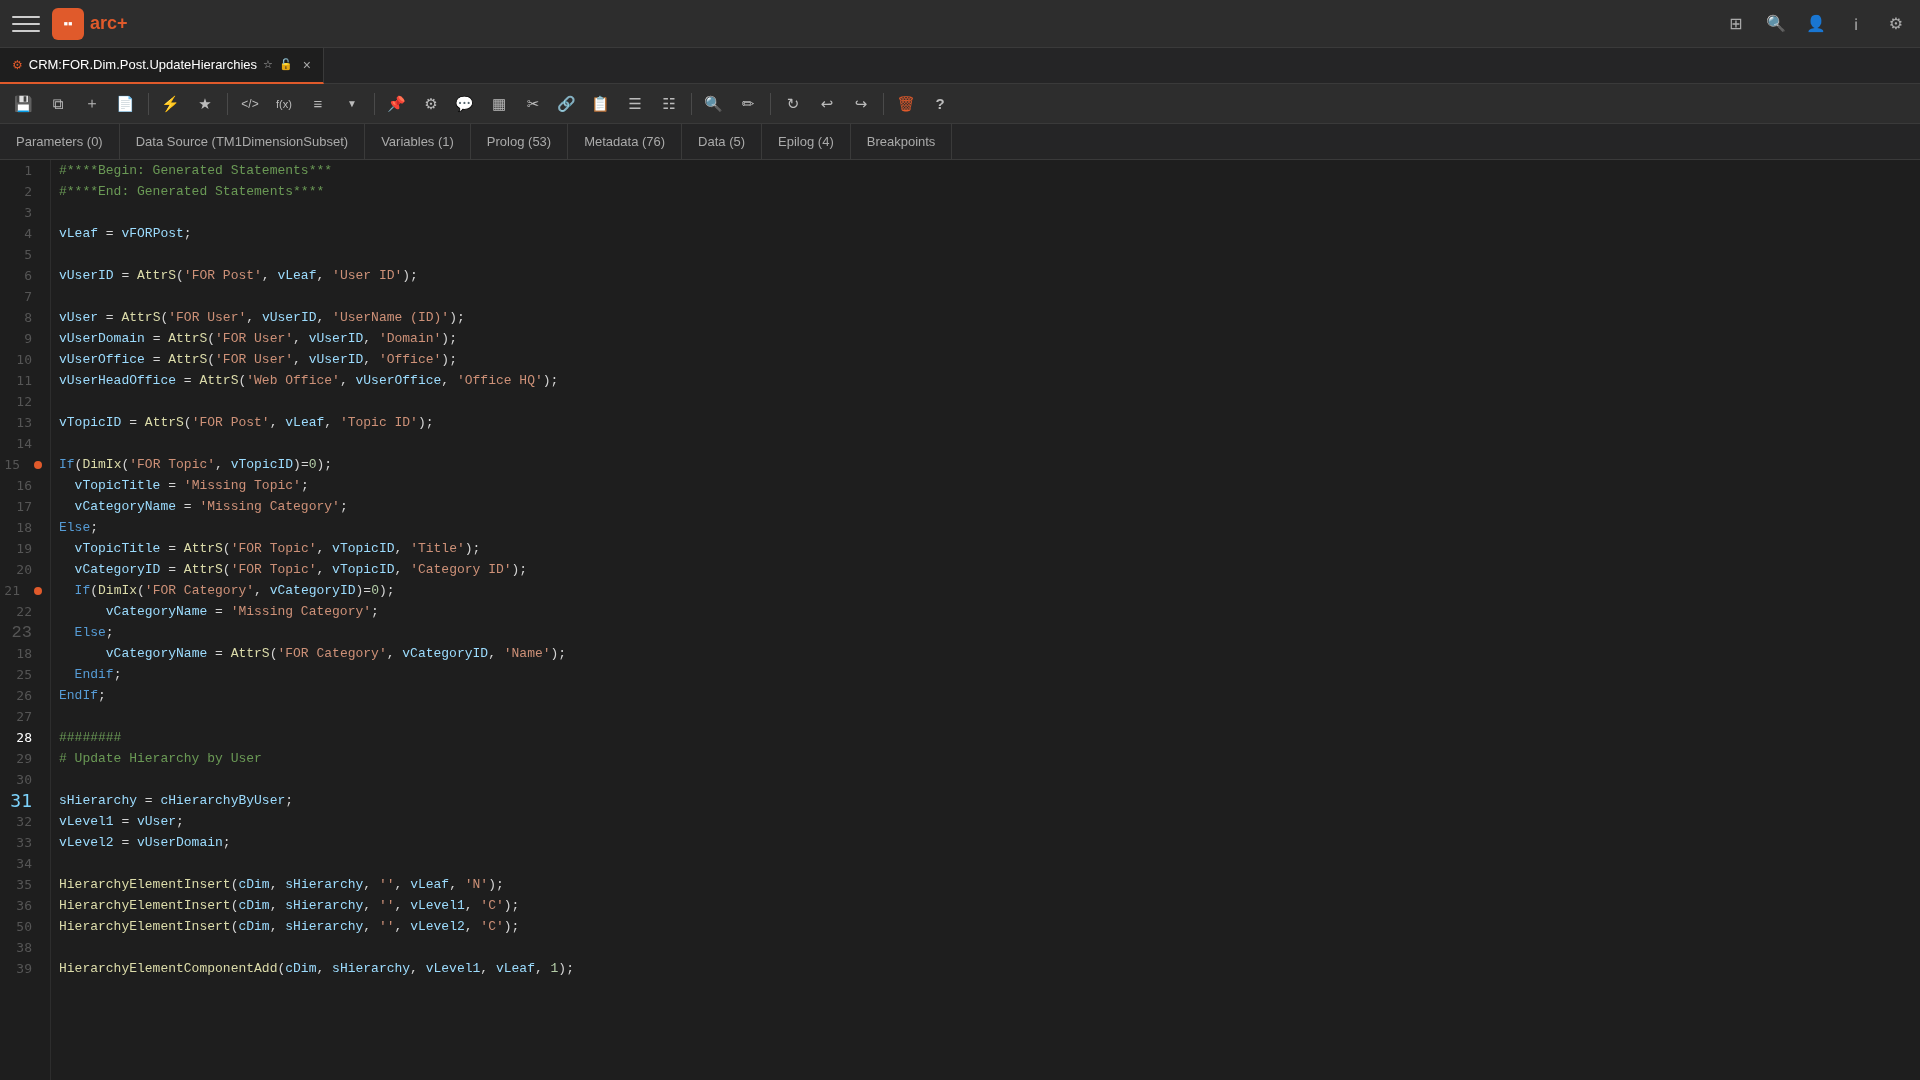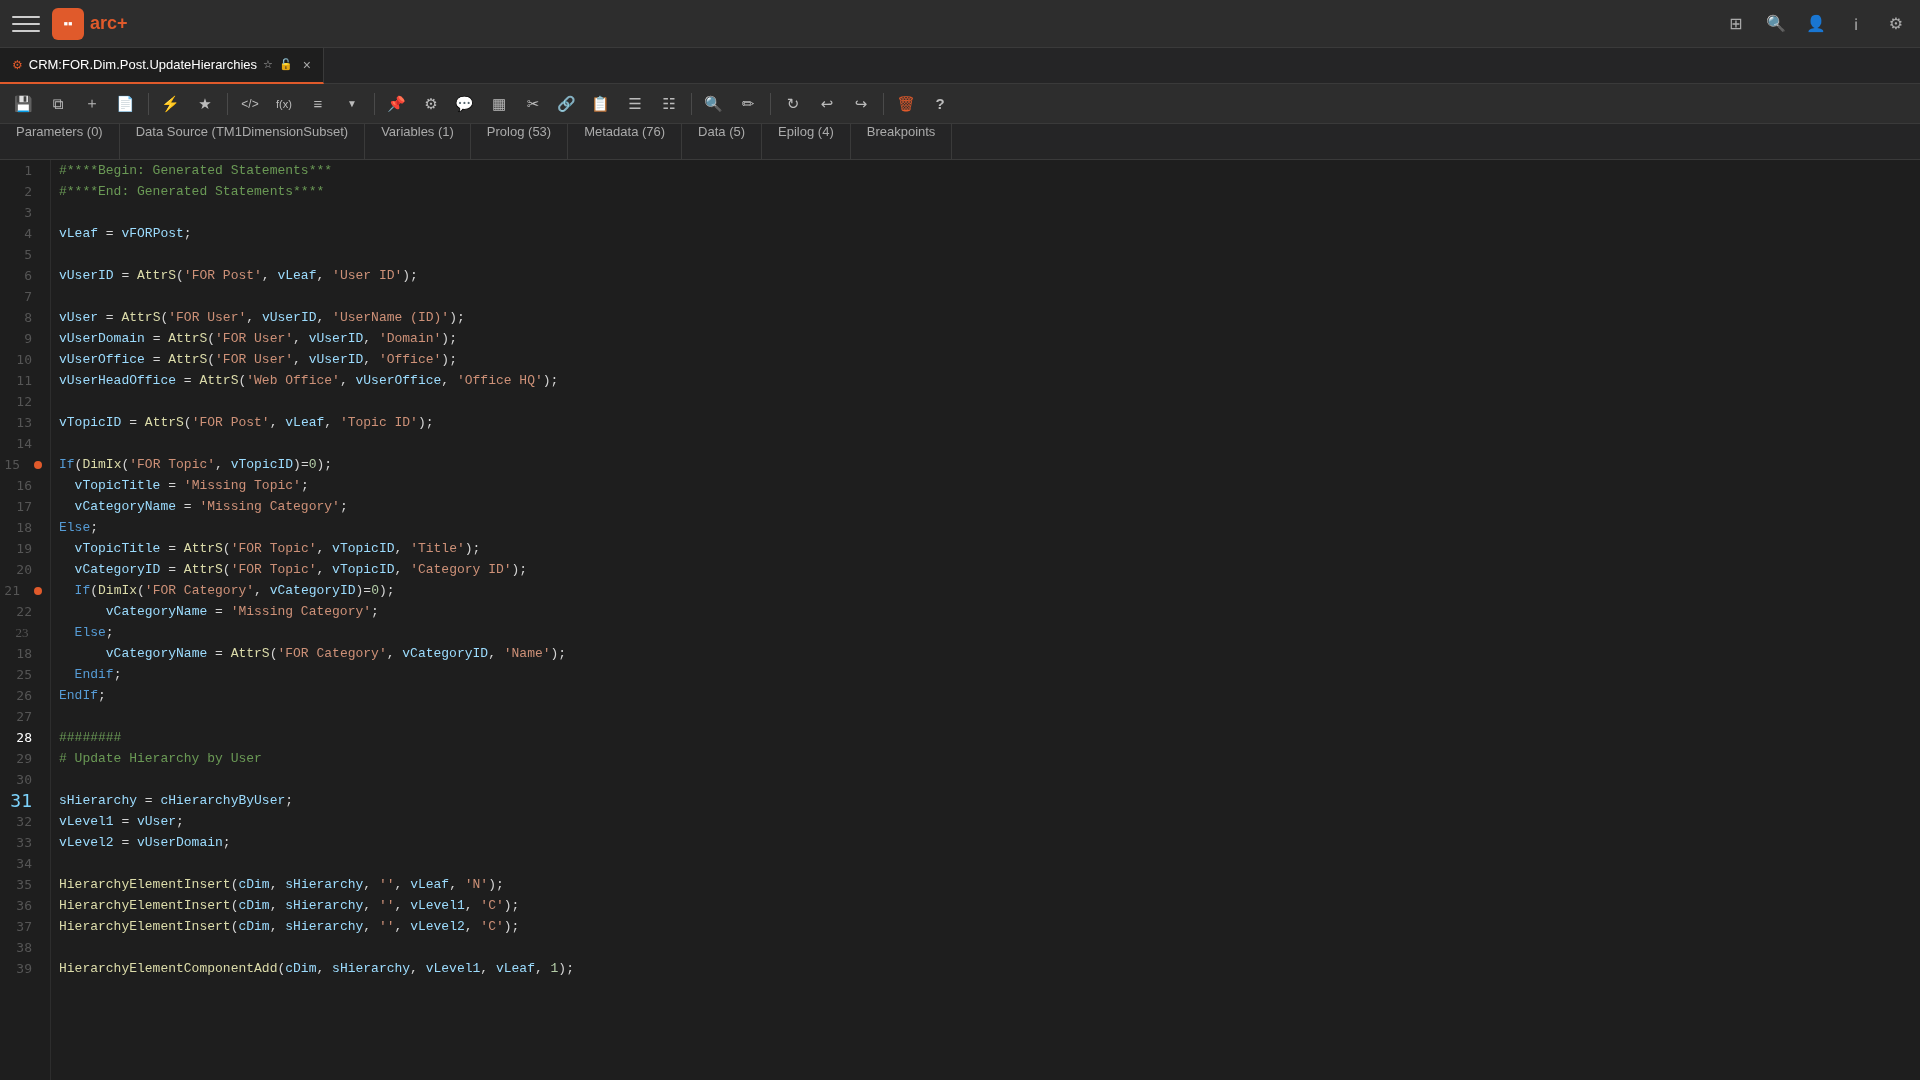--- a/index.html
+++ b/index.html
@@ -109,21 +109,21 @@
     .section-tabs {
       background: #252526;
       height: 36px;
       display: flex;
       align-items: center;
       border-bottom: 1px solid #3a3a3a;
     }
     .section-tab {
       padding: 0 16px;
       height: 36px;
-      display: flex; 
+      display: flex; align-items: center;
       font-size: 13px;
       color: #aaa;
       cursor: pointer;
       border-right: 1px solid #3a3a3a;
     }
 
     
     .editor-container {
       display: flex;
       flex: 1;
@@ -328,21 +328,21 @@
         <span style="font-family: Consolas, monospace; font-size: 13px; color: rgb(85, 85, 85); padding-right: 10px; min-width: 30px; display: inline-block; text-align: right;">20</span>
       </div>
       <div class="line-num-cell">
         <span style="font-family: Consolas, monospace; font-size: 13px; color: rgb(85, 85, 85); padding-right: 10px; min-width: 30px; display: inline-block; text-align: right;">21</span>
         <span style="display: inline-block; width: 8px; height: 8px; background: rgb(224, 90, 43); border-radius: 50%; margin-left: 4px; vertical-align: middle;"></span>
       </div>
       <div class="line-num-cell">
         <span style="font-family: Consolas, monospace; font-size: 13px; color: rgb(85, 85, 85); padding-right: 10px; min-width: 30px; display: inline-block; ">22</span>
       </div>
       <div class="line-num-cell">
-        <span style="font-family: Liberation Serif, serif; font-size: 13px; color: rgb(85, 85, 85); padding-right: 10px; min-width: 30px; display: inline-block; text-align: center;">23</span>
+        <span style="font-family: Liberation Mono, monospace; font-size: 17px; color: rgb(85, 85, 85); padding-right: 10px; min-width: 30px; display: inline-block; text-align: left;">23</span>
       </div>
       <div class="line-num-cell">
         <span style="font-family: Consolas, monospace; font-size: 13px; color: rgb(85, 85, 85); padding-right: 10px; min-width: 30px; display: inline-block; text-align: right;">18</span>
       </div>
       <div class="line-num-cell">
         <span style="font-family: Consolas, monospace; font-size: 13px; color: rgb(85, 85, 85); padding-right: 10px; min-width: 30px; display: inline-block; text-align: right;">25</span>
       </div>
       <div class="line-num-cell">
         <span style="font-family: Consolas, monospace; font-size: 13px; color: rgb(85, 85, 85); padding-right: 10px; min-width: 30px; display: inline-block; text-align: right;">26</span>
       </div>
@@ -370,21 +370,21 @@
       <div class="line-num-cell">
         <span style="font-family: Consolas, monospace; font-size: 13px; color: rgb(85, 85, 85); padding-right: 10px; min-width: 30px; display: inline-block; text-align: right;">34</span>
       </div>
       <div class="line-num-cell">
         <span style="font-family: Consolas, monospace; font-size: 13px; color: rgb(85, 85, 85); padding-right: 10px; min-width: 30px; display: inline-block; text-align: right;">35</span>
       </div>
       <div class="line-num-cell">
         <span style="font-family: Consolas, monospace; font-size: 13px; color: rgb(85, 85, 85); padding-right: 10px; min-width: 30px; display: inline-block; text-align: right;">36</span>
       </div>
       <div class="line-num-cell">
-        <span style="font-family: Consolas, monospace; font-size: 13px; color: rgb(85, 85, 85); padding-right: 10px; min-width: 30px; display: inline-block; text-align: right;">37</span>
+        <span style="font-family: Consolas, monospace; font-size: 13px; color: rgb(85, 85, 85); padding-right: 10px; min-width: 30px; display: inline-block; text-align: right;">50</span>
       </div>
       <div class="line-num-cell">
         <span style="font-family: Consolas, monospace; font-size: 13px; color: rgb(85, 85, 85); padding-right: 10px; min-width: 30px; display: inline-block; text-align: right;">38</span>
       </div>
       <div class="line-num-cell">
         <span style="font-family: Consolas, monospace; font-size: 13px; color: rgb(85, 85, 85); padding-right: 10px; min-width: 30px; display: inline-block; text-align: right;">39</span>
       </div>
     </div>
   <div class="code-area" id="code-area">
       <div class="code-line"><span class="comment">#****Begin: Generated Statements***</span></div>

